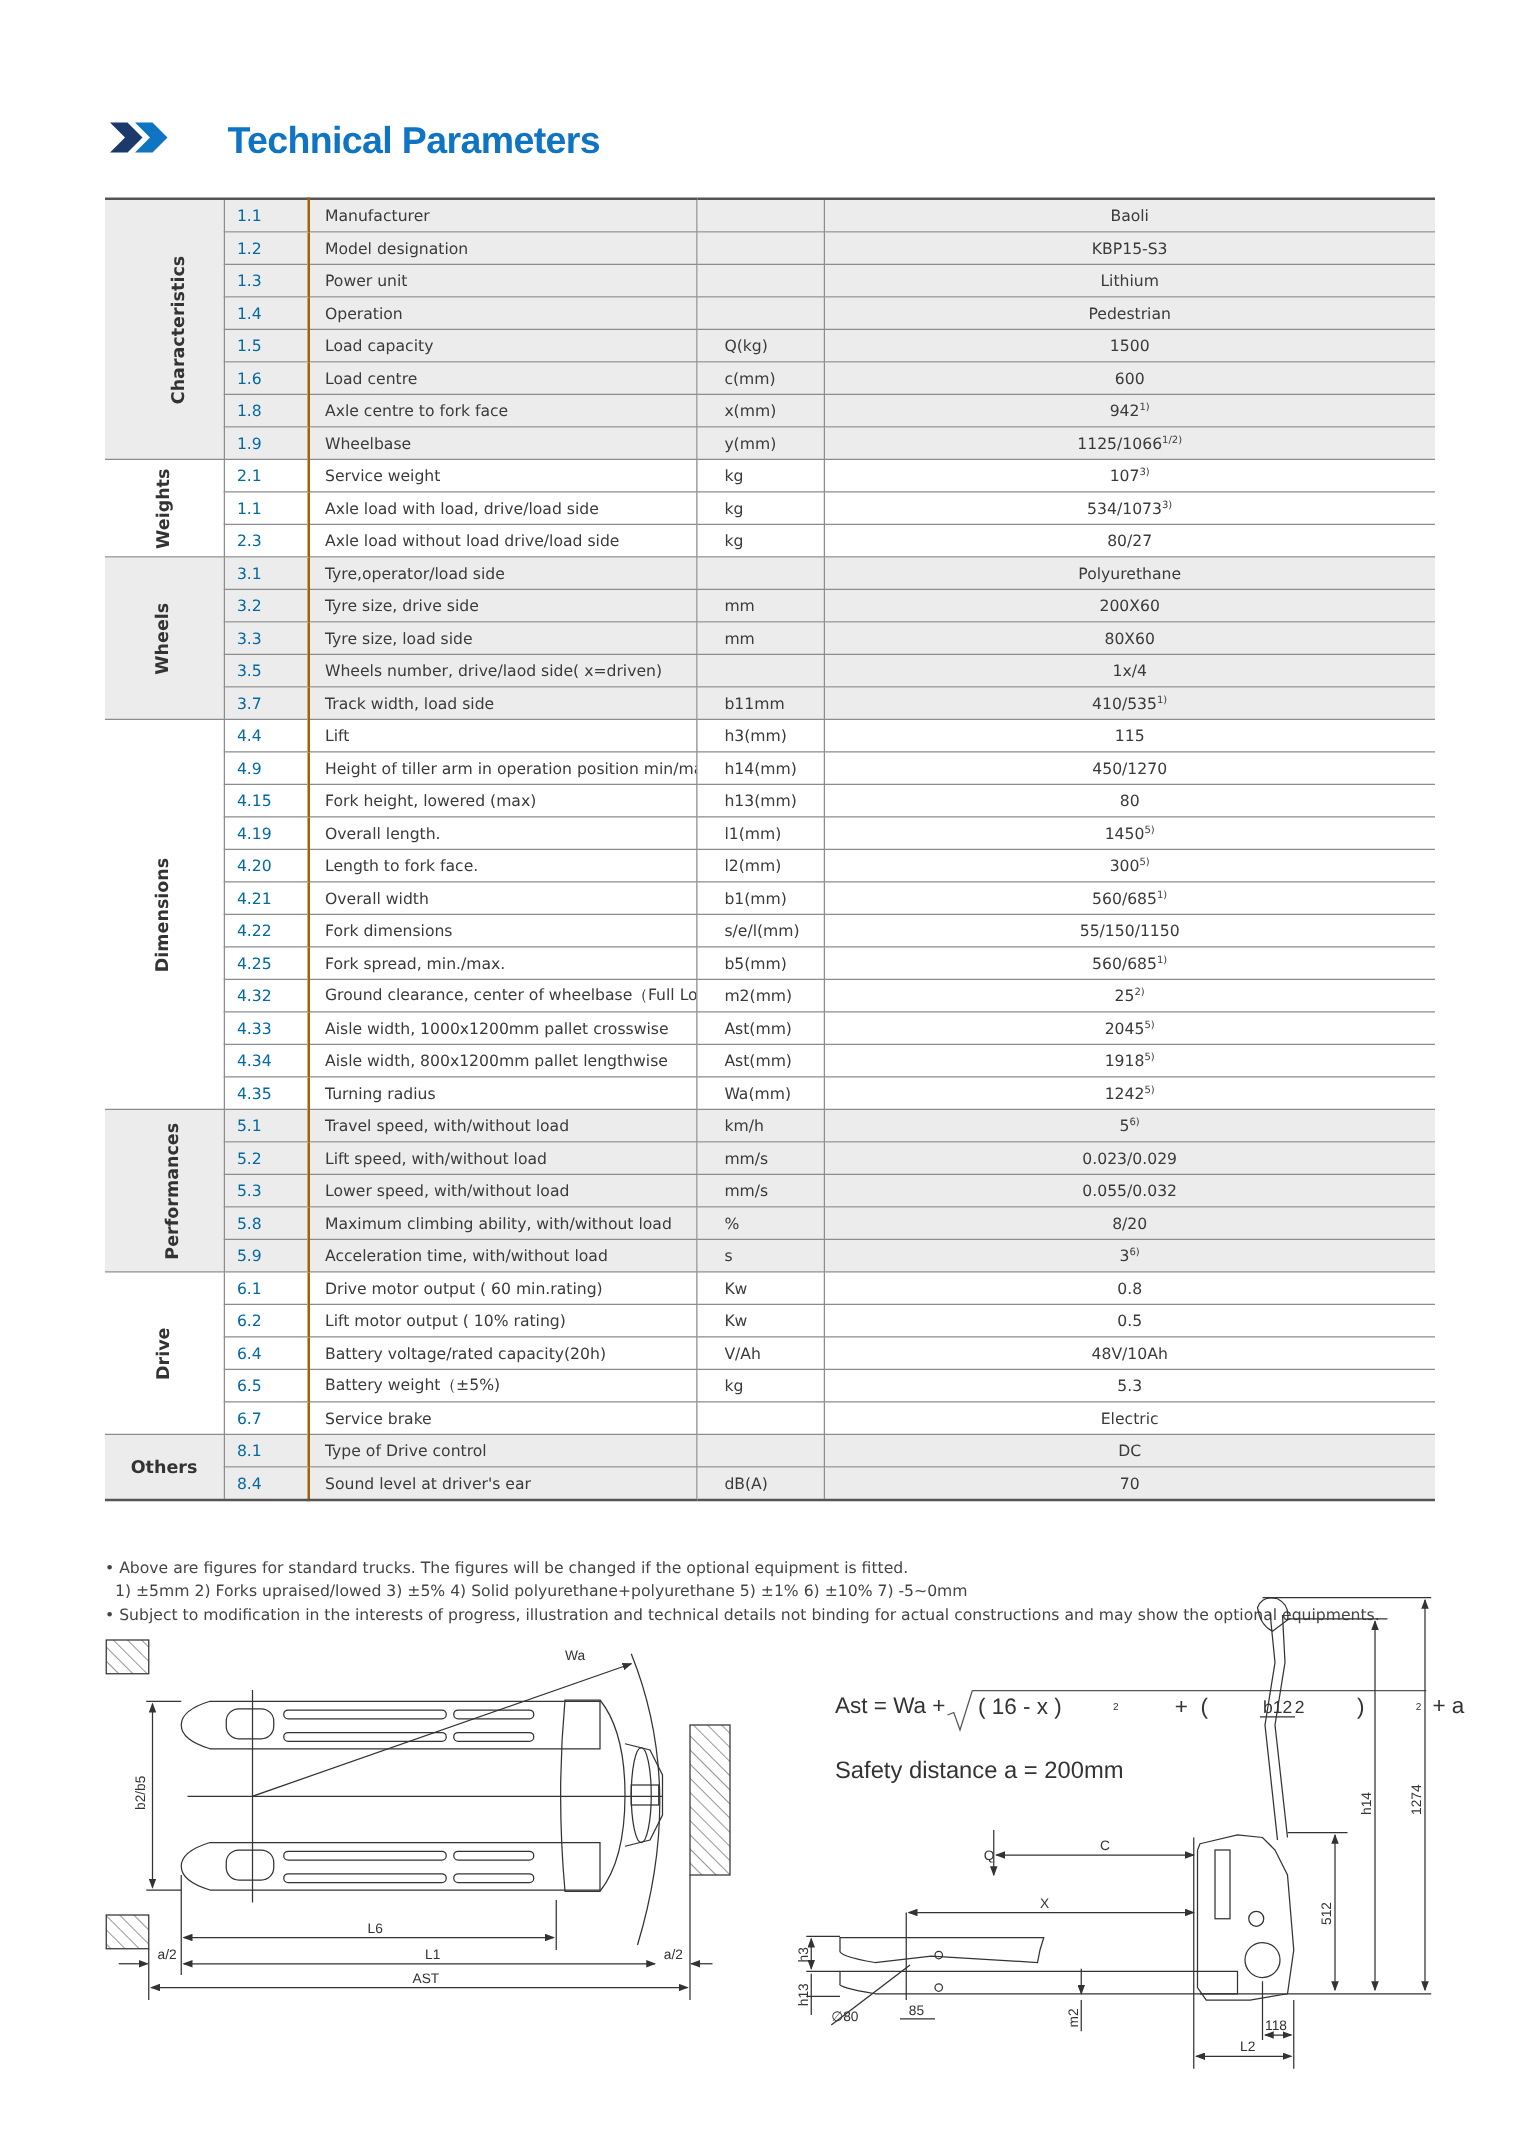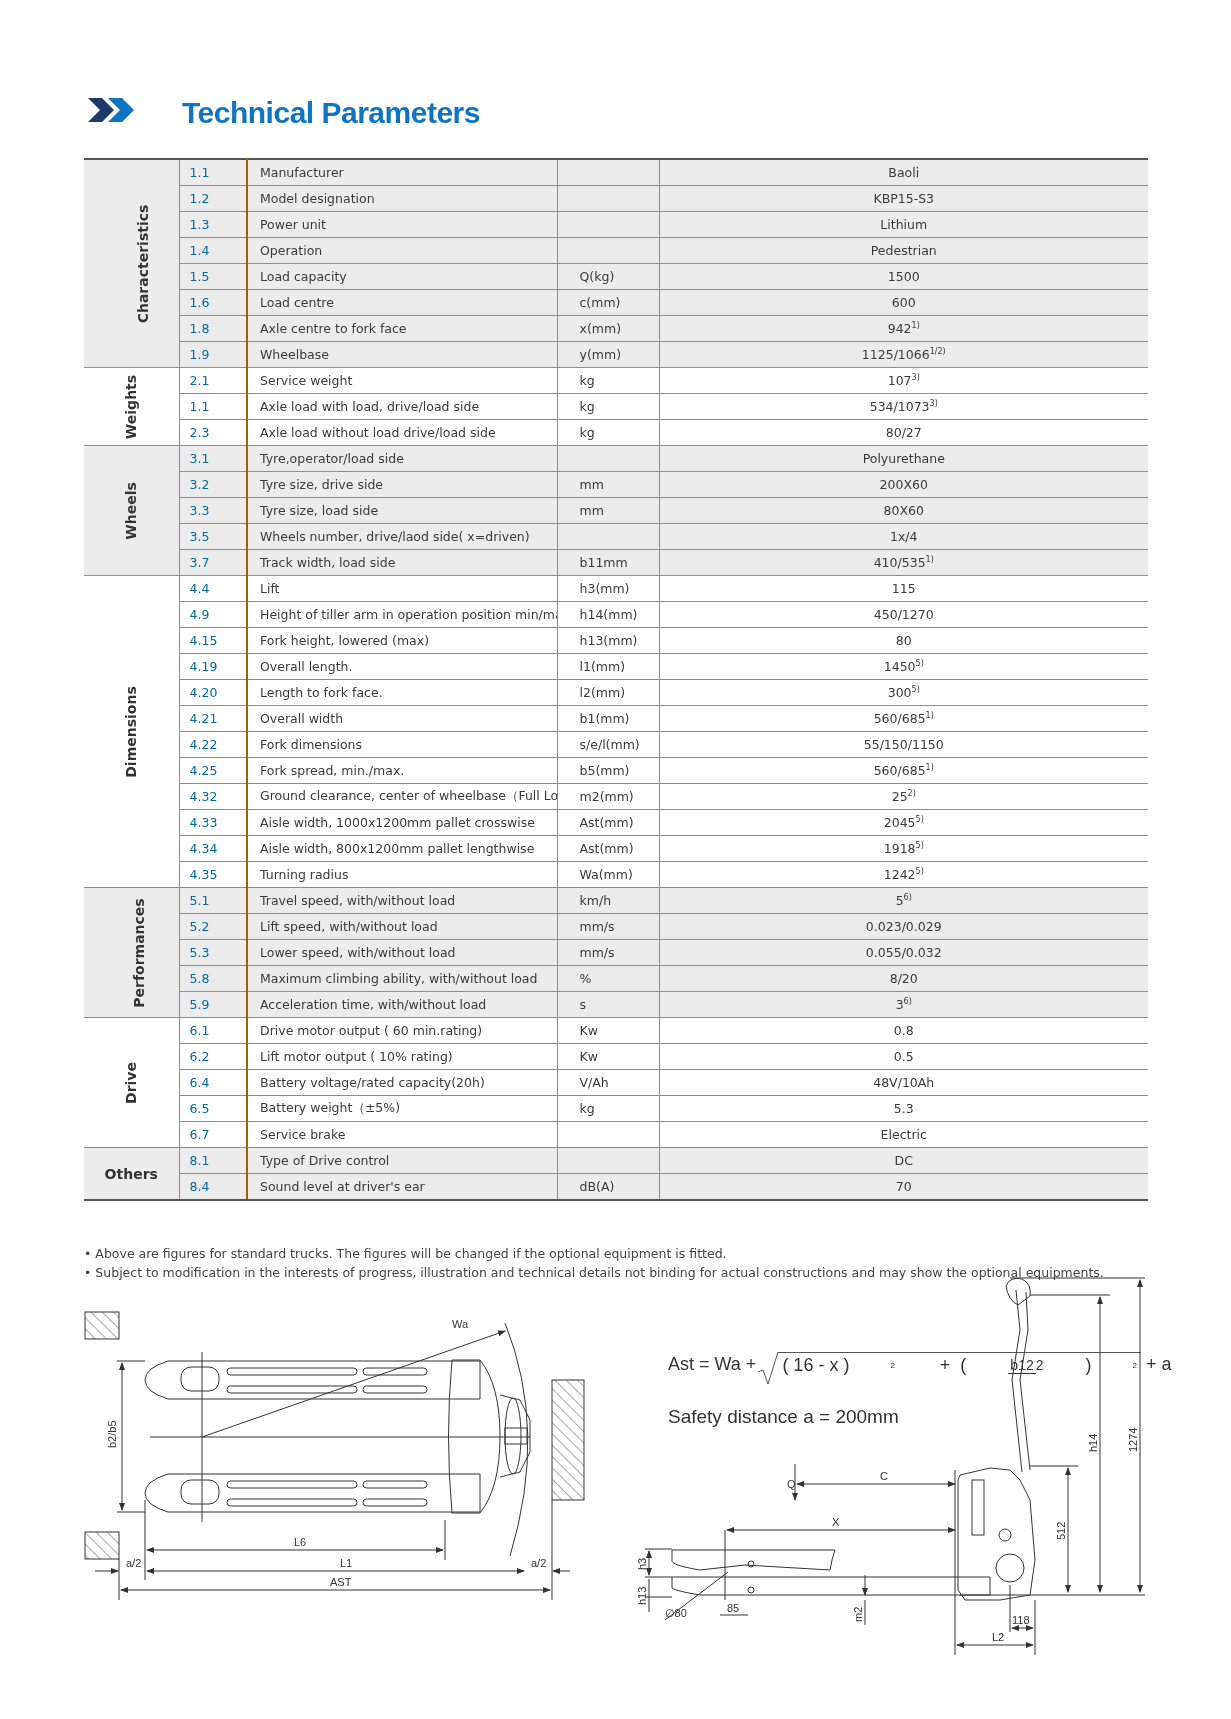--- a/index.html
+++ b/index.html
@@ -310,20 +310,21 @@
         <td class="num">8.4</td>
         <td class="desc">Sound level at driver's ear</td>
         <td class="unit">dB(A)</td>
         <td class="val"><span>70</span></td>
       </tr>
     </tbody>
   </table>
 
 <div class="notes">
   <div>• Above are figures for standard trucks. The figures will be changed if the optional equipment is fitted.</div>
+  <div class="ind">1) ±5mm  2) Forks upraised/lowed  3) ±5%  4) Solid polyurethane+polyurethane  5) ±1%  6) ±10%  7) -5~0mm</div>
   <div>• Subject to modification in the interests of progress, illustration and technical details not binding for actual constructions and may show the optional equipments.</div>
 </div>
 
 <div class="formula">
   <span>Ast = Wa +</span>
   <span class="sqrt">
     <svg style="position:absolute;left:-22px;top:-1px" width="24" height="34" viewBox="0 0 24 34">
       <polyline points="2,20 7,18 12,32 22,0" fill="none" stroke="#555" stroke-width="1"></polyline>
     </svg>
     <span>( 16 - x )</span>

